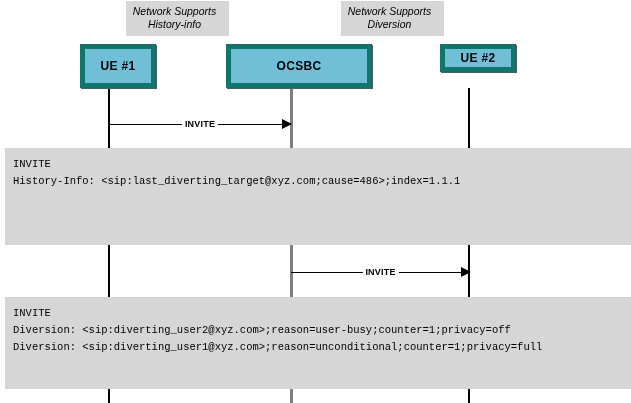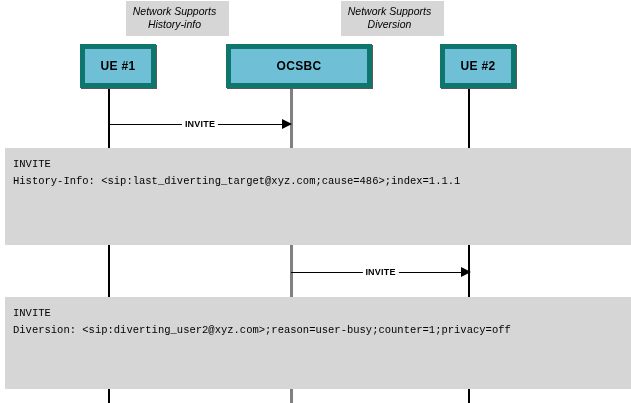--- a/index.html
+++ b/index.html
@@ -54,21 +54,21 @@
     align-items: center;
     justify-content: center;
     font-size: 12px;
     font-weight: bold;
     letter-spacing: 0.3px;
     color: #000000;
     margin-left: 8px;
   }
   #actor-ue1   { left: 72px;  top: 44px; width: 76px;  height: 44px; }
   #actor-ocsbc { left: 218px; top: 44px; width: 146px; height: 44px; }
-  #actor-ue2   { left: 432px; top: 44px; width: 76px;  height: 44px; }
+  #actor-ue2   { left: 432px; top: 44px; width: 76px;  height: 28px; }
 
   
   .msg { position: absolute; height: 12px; }
   .msg .line {
     position: absolute;
     left: 0;
     top: 5px;
     height: 1px;
     width: 100%;
     background: #000000;
@@ -160,15 +160,16 @@
   </div>
 
   <div class="panel" id="panel-history">
     <div class="line-txt">INVITE</div>
     <div class="line-txt">History-Info: &lt;sip:last_diverting_target@xyz.com;cause=486&gt;;index=1.1.1</div>
   </div>
 
   <div class="panel" id="panel-diversion">
     <div class="line-txt">INVITE</div>
     <div class="line-txt">Diversion: &lt;sip:diverting_user2@xyz.com&gt;;reason=user-busy;counter=1;privacy=off</div>
+    <div class="line-txt">Diversion: &lt;sip:diverting_user1@xyz.com&gt;;reason=unconditional;counter=1;privacy=full</div>
   </div>
 
 </div>
 
 </body></html>

